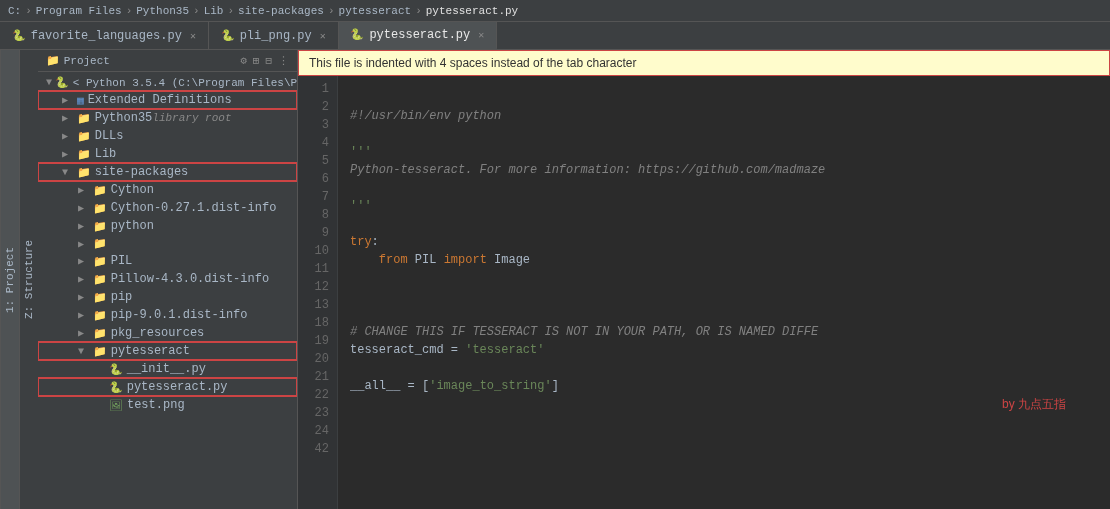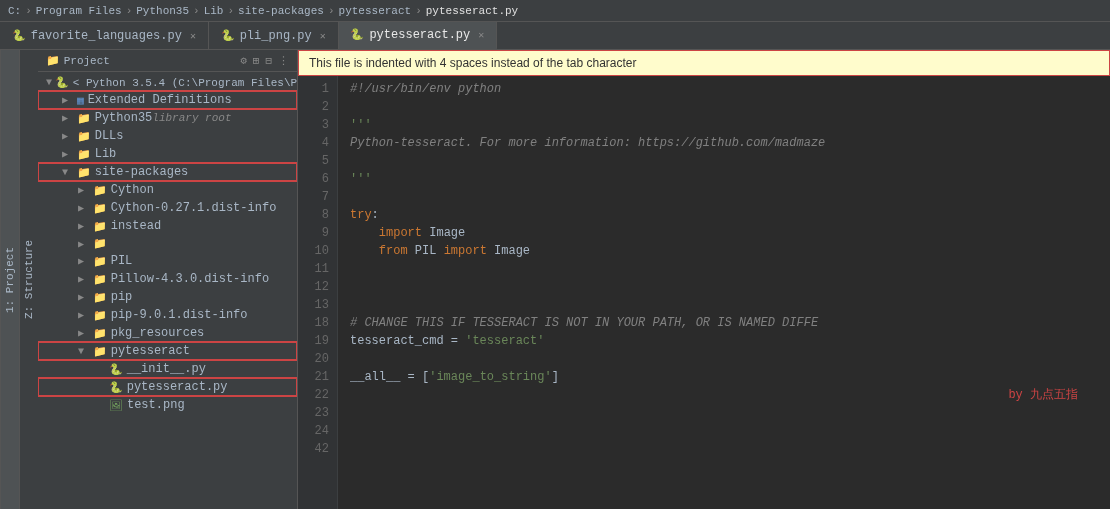--- a/index.html
+++ b/index.html
@@ -168,21 +168,21 @@
       padding: 4px 12px;
       overflow: auto;
       font-size: 12px;
       line-height: 1.5;
       color: #a9b7c6;
       background: #2b2b2b;
     }
     .code-line { white-space: pre; }
     .kw { color: #cc7832; font-weight: normal; }
     .str { color: #6a8759; }
-    .comment { color: #808080; font-style: italic; }
+    .comment { color: #808080; font-style: italic; margin-top: 27px; }
 
     
     ::-webkit-scrollbar { width: 6px; height: 6px; }
     ::-webkit-scrollbar-track { background: #3c3f41; }
     ::-webkit-scrollbar-thumb { background: #555; }
   </style>
 </head>
 <body>
 
 <div class="breadcrumb-bar">
@@ -286,21 +286,21 @@
 
       <div class="tree-item" style="padding-left:40px;">
         <span class="tree-arrow">▶</span>
         <span class="tree-icon folder-icon">📁</span>
         <span>Cython-0.27.1.dist-info</span>
       </div>
 
       <div class="tree-item" style="padding-left:40px;">
         <span class="tree-arrow">▶</span>
         <span class="tree-icon folder-icon">📁</span>
-        <span>instead</span>
+        <span>python</span>
       </div>
 
       <div class="tree-item" style="padding-left:40px;">
         <span class="tree-arrow">▶</span>
         <span class="tree-icon folder-icon">📁</span>
       </div>
 
       <div class="tree-item" style="padding-left:40px;">
         <span class="tree-arrow">▶</span>
         <span class="tree-icon folder-icon">📁</span>
@@ -389,27 +389,26 @@
       </div>
       <div class="code-content">
         <div class="code-line comment"><span style="color:#808080; font-style:italic;">#!/usr/bin/env python</span></div>
         <div class="code-line">&nbsp;</div>
         <div class="code-line"><span class="str">'''</span></div>
         <div class="code-line"><span class="comment">Python-tesseract. For more information: https://github.com/madmaze</span></div>
         <div class="code-line">&nbsp;</div>
         <div class="code-line"><span class="str">'''</span></div>
         <div class="code-line">&nbsp;</div>
         <div class="code-line"><span class="kw">try</span><span style="color:#a9b7c6;">:</span></div>
-        <div class="code-line"><span style="color:#a9b7c6;">    </span><span class="kw">import</span><span style="color:#a9b7c6;"> Image</span></div>
         <div class="code-line"><span style="color:#a9b7c6;">    </span><span class="kw">from</span><span style="color:#a9b7c6;"> PIL </span><span class="kw">import</span><span style="color:#a9b7c6;"> Image</span></div>
         <div class="code-line">&nbsp;</div>
         <div class="code-line">&nbsp;</div>
         <div class="code-line">&nbsp;</div>
         <div class="code-line"><span class="comment"># CHANGE THIS IF TESSERACT IS NOT IN YOUR PATH, OR IS NAMED DIFFE</span></div>
         <div class="code-line"><span style="color:#a9b7c6;">tesseract_cmd = </span><span class="str">'tesseract'</span></div>
         <div class="code-line">&nbsp;</div>
         <div class="code-line"><span style="color:#a9b7c6;">__all__ = [</span><span class="str">'image_to_string'</span><span style="color:#a9b7c6;">]</span></div>
-        <div class="code-line" style="position:relative;">&nbsp;<span style="position:absolute; right: 20px; color:#cc4444; font-family: Liberation Mono, monospace;">by 九点五指</span></div>
+        <div class="code-line" style="position:relative;">&nbsp;<span style="position:absolute; right: 32px; color:#cc4444; font-family: Liberation Sans, sans-serif;">by 九点五指</span></div>
         <div class="code-line">&nbsp;</div>
       </div>
     </div>
   </div>
 </div>
 
 </body></html>

